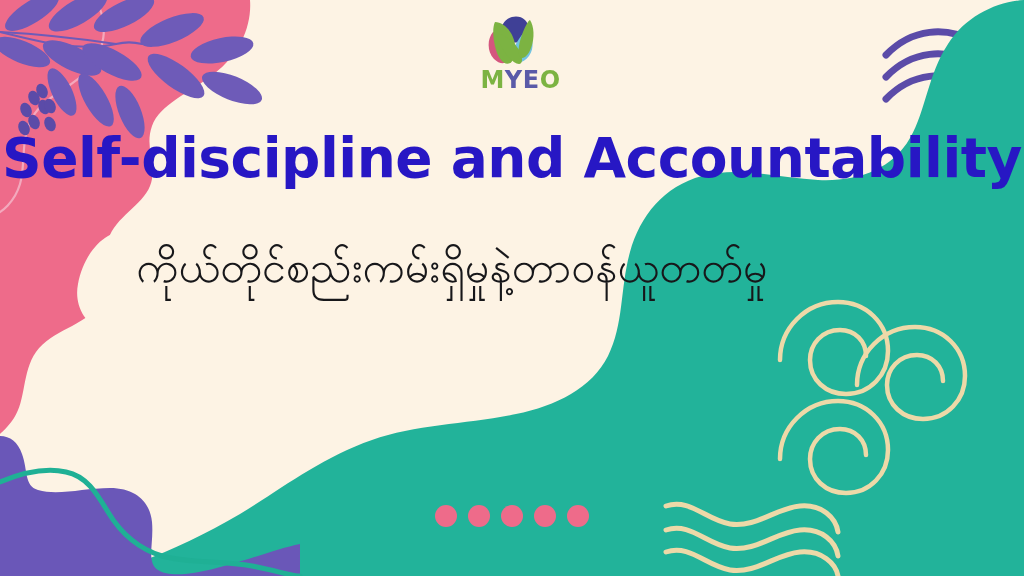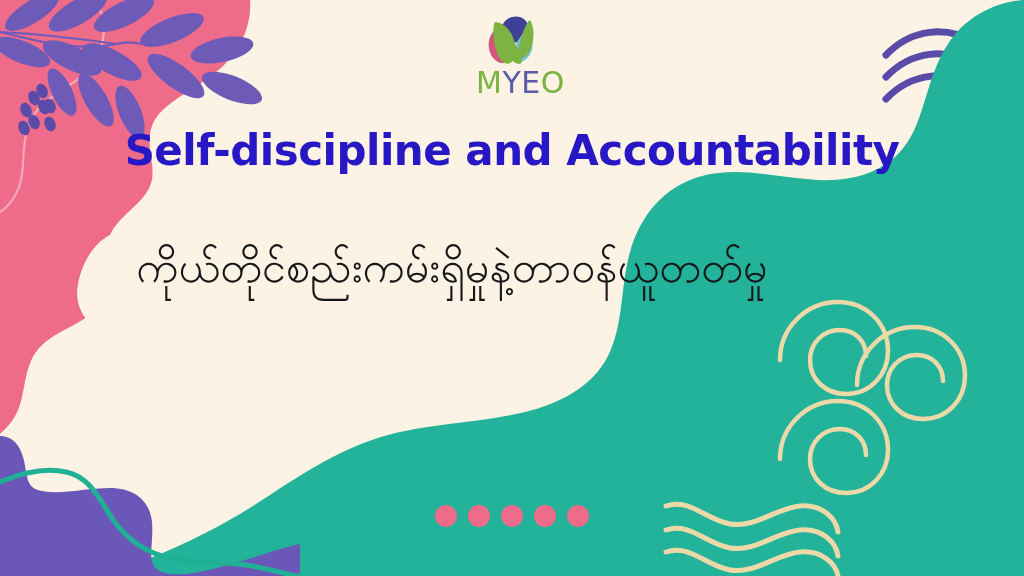--- a/index.html
+++ b/index.html
@@ -30,38 +30,38 @@
     width: 1024px;
     text-align: center;
   }
   #logo-mark {
     display: block;
     margin: 0 auto;
   }
   #logo-wordmark {
     margin-top: -2px;
     font-family: "DejaVu Sans", "Liberation Sans", sans-serif;
-    font-size: 30px;
-    font-weight: 400;
+    font-size: 24px;
+    font-weight: 700;
     letter-spacing: 0.5px;
     line-height: 1;
     padding-left: 17px;
   }
   #logo-wordmark .g { color: #7CB342; }
   #logo-wordmark .b { color: #5A5AA8; }
 
   
   #title {
     position: absolute;
     top: 126px;
     left: 0;
     width: 1024px;
     text-align: center;
     font-family: "DejaVu Sans", "Liberation Sans", sans-serif;
-    font-size: 42px;
+    font-size: 55px;
     font-weight: 700;
     letter-spacing: -0.5px;
     color: #2717C4;
     white-space: nowrap;
   }
 
   
   #subtitle {
     position: absolute;
     top: 238px;

